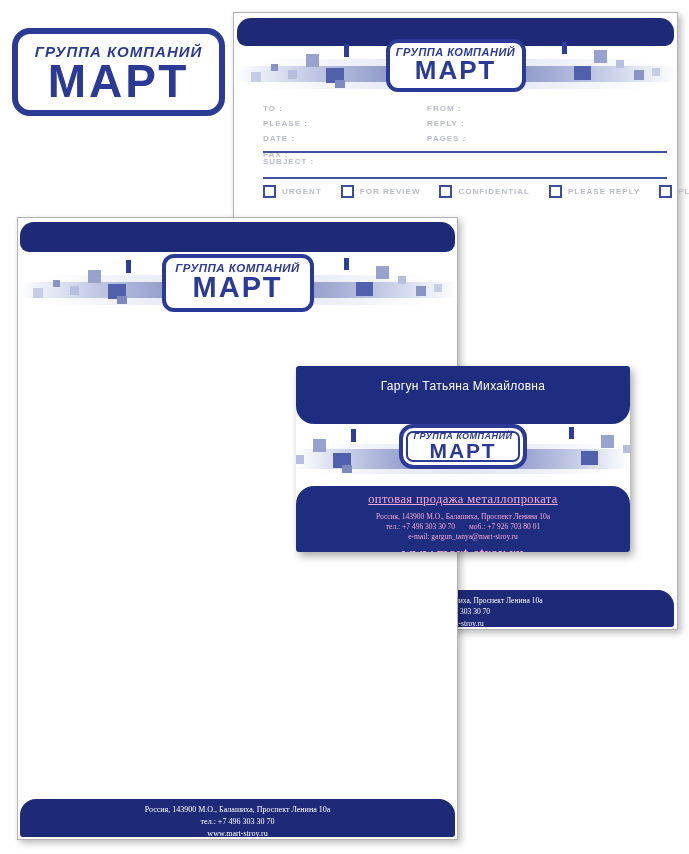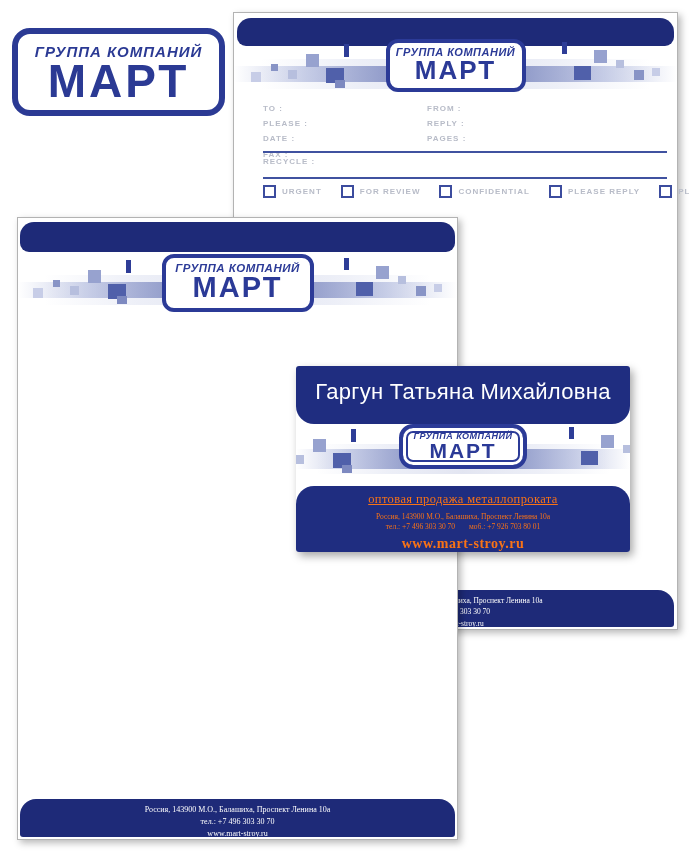--- a/index.html
+++ b/index.html
@@ -81,30 +81,30 @@
   .lh-brandmark .logo-box { width:152px; padding:4px 6px 6px; }
   .lh-brandmark .logo-tagline { font-size:11.5px; }
   .lh-brandmark .logo-name { font-size:29px; }
   .lh-footer { left:2px; right:2px; bottom:2px; height:38px; font-size:8px; padding-top:5px; }
 
   
   .card { position:absolute; left:296px; top:366px; width:334px; height:186px; background:#ffffff;
           border-radius:3px; box-shadow:3px 4px 9px rgba(0,0,0,.35); overflow:hidden; }
   .card-top { position:relative; height:58px; background:#1f2d80; border-radius:0 0 18px 18px;
               text-align:center; padding-top:13px; }
-  .card-person { color:#ffffff; font-size:22px; font-weight:500; letter-spacing:.3px; }
+  .card-person { color:#ffffff; font-size:12px; font-weight:500; letter-spacing:.3px; }
   .card-title { color:#8fa0d4; font-size:10px; margin-top:3px; }
   .card-mid { position:relative; height:62px; }
   .card-brandmark { top:0; height:62px; }
   .card-brandmark .logo-box { width:128px; padding:3px 6px 4px; border-radius:14px; }
   .card-brandmark .logo-tagline { font-size:9px; }
   .card-brandmark .logo-name { font-size:21px; }
   .card-brandmark .bm-band { height:20px; }
   .card-bottom { position:relative; height:66px; background:#1f2d80; border-radius:18px 18px 0 0;
-                 text-align:center; color:#f97316; font-family:"Liberation Serif", serif; padding-top:6px; }
+                 text-align:center; color:#f9a8d4; font-family:"Liberation Serif", serif; padding-top:6px; }
   .card-activity { font-size:12.5px; text-decoration:underline; letter-spacing:.4px; }
   .card-small { font-size:7.5px; line-height:1.35; }
   .card-small.first { margin-top:5px; }
   .card-phones span { display:inline-block; }
   .card-phones .gap { width:14px; }
   .card-site { font-size:14px; font-weight:bold; letter-spacing:.5px; margin-top:4px; }
 </style>
 </head>
 <body>
 
@@ -148,21 +148,21 @@
         <div class="f-row rowy3"><span class="f-label">FAX :</span></div>
       </div>
       <div class="col-right">
         <div class="f-row rowy0"><span class="f-label">FROM :</span></div>
         <div class="f-row rowy1"><span class="f-label">REPLY :</span></div>
         <div class="f-row rowy2"><span class="f-label">PAGES :</span></div>
       </div>
     </div>
 
     <div class="rule rule1"></div>
-    <span class="f-label subject-label">RECYCLE :</span>
+    <span class="f-label subject-label">SUBJECT :</span>
     <div class="rule rule2"></div>
 
     <div class="cb-row">
       <span class="cb-item">
           <span class="cb-box"></span>
           <span class="cb-label">URGENT</span>
         </span>
       <span class="cb-item">
           <span class="cb-box"></span>
           <span class="cb-label">FOR REVIEW</span>
@@ -244,17 +244,18 @@
         </div>
       </div>
     </div>
 
     <div class="card-bottom">
       <div class="card-activity">оптовая продажа металлопроката</div>
       <div class="card-small first">Россия, 143900 М.О., Балашиха, Проспект Ленина 10а</div>
       <div class="card-small card-phones">
         <span>тел.:  +7 496 303 30 70</span><span class="gap"></span><span>моб.: +7 926 703 80 01</span>
       </div>
+      <div class="card-small">e-mail: gargun_tanya@mart-stroy.ru</div>
       <div class="card-site">www.mart-stroy.ru</div>
     </div>
   </div>
 
 </div>
 
 </body></html>

